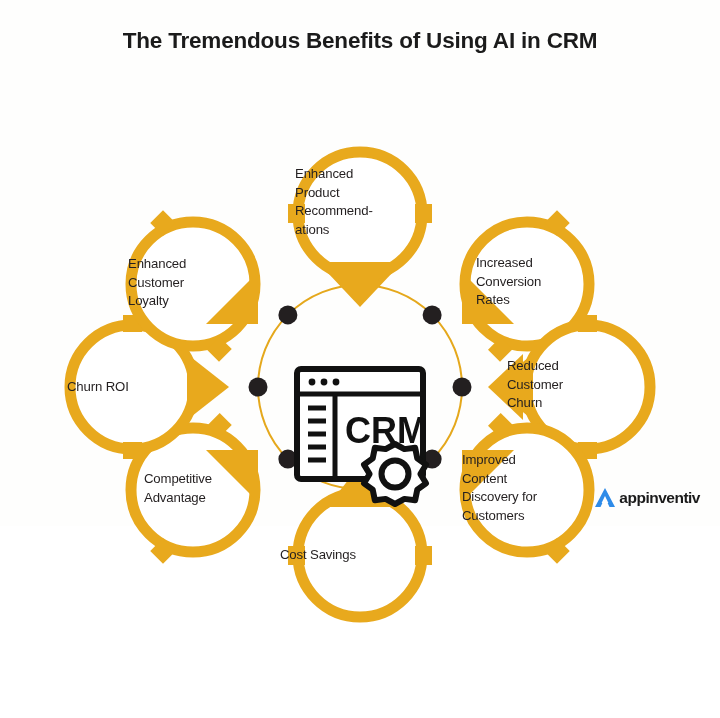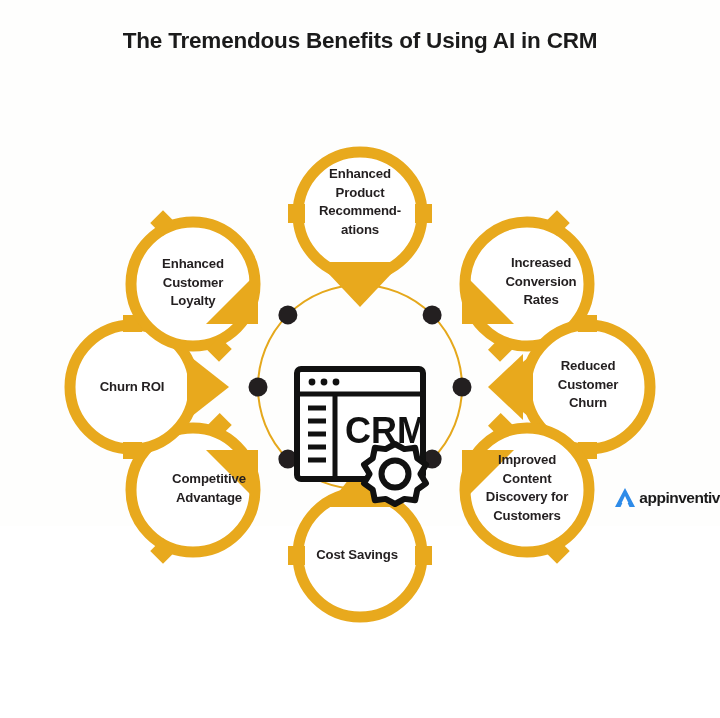--- a/index.html
+++ b/index.html
@@ -29,32 +29,30 @@
   }
   #diagram {
     position: absolute;
     top: 62px;
     left: 0;
     width: 720px;
     height: 600px;
   }
   .node-label {
     position: absolute;
-    text-align: center;
     color: #231f20;
     font-size: 13.2px;
     line-height: 18.5px;
     letter-spacing: -0.15px;
     pointer-events: none;
     white-space: pre-line;
-    font-weight: bold;
   }
   #logo {
     position: absolute;
-    right: 0;
+    right: 20px;
     bottom: 18px;
     display: flex;
     align-items: center;
     gap: 3px;
     text-align: right;
   }
   #logo-text {
     font-size: 15.5px;
     font-weight: bold;
     color: #1b1b1b;
@@ -174,28 +172,28 @@
     </svg>
 
     
     <div class="node-label" style="left:295px; top:103px;  width:130px;">Enhanced
 Product
 Recommend-
 ations</div>
     <div class="node-label" style="left:476px; top:192px;  width:130px;">Increased
 Conversion
 Rates</div>
-    <div class="node-label" style="left:523px; top:295px;  width:130px;">Reduced
+    <div class="node-label" style="left:507px; top:295px;  width:130px;">Reduced
 Customer
 Churn</div>
     <div class="node-label" style="left:462px; top:389px;  width:130px;">Improved
 Content
 Discovery for
 Customers</div>
-    <div class="node-label" style="left:292px; top:484px;  width:130px;">Cost Savings</div>
+    <div class="node-label" style="left:280px; top:484px;  width:130px;">Cost Savings</div>
     <div class="node-label" style="left:144px; top:408px;  width:130px;">Competitive
 Advantage</div>
     <div class="node-label" style="left:67px;  top:316px;  width:130px;">Churn ROI</div>
     <div class="node-label" style="left:128px; top:193px;  width:130px;">Enhanced
 Customer
 Loyalty</div>
   </div>
 
   <div id="logo">
     <svg width="22" height="21" viewBox="0 0 22 21">

